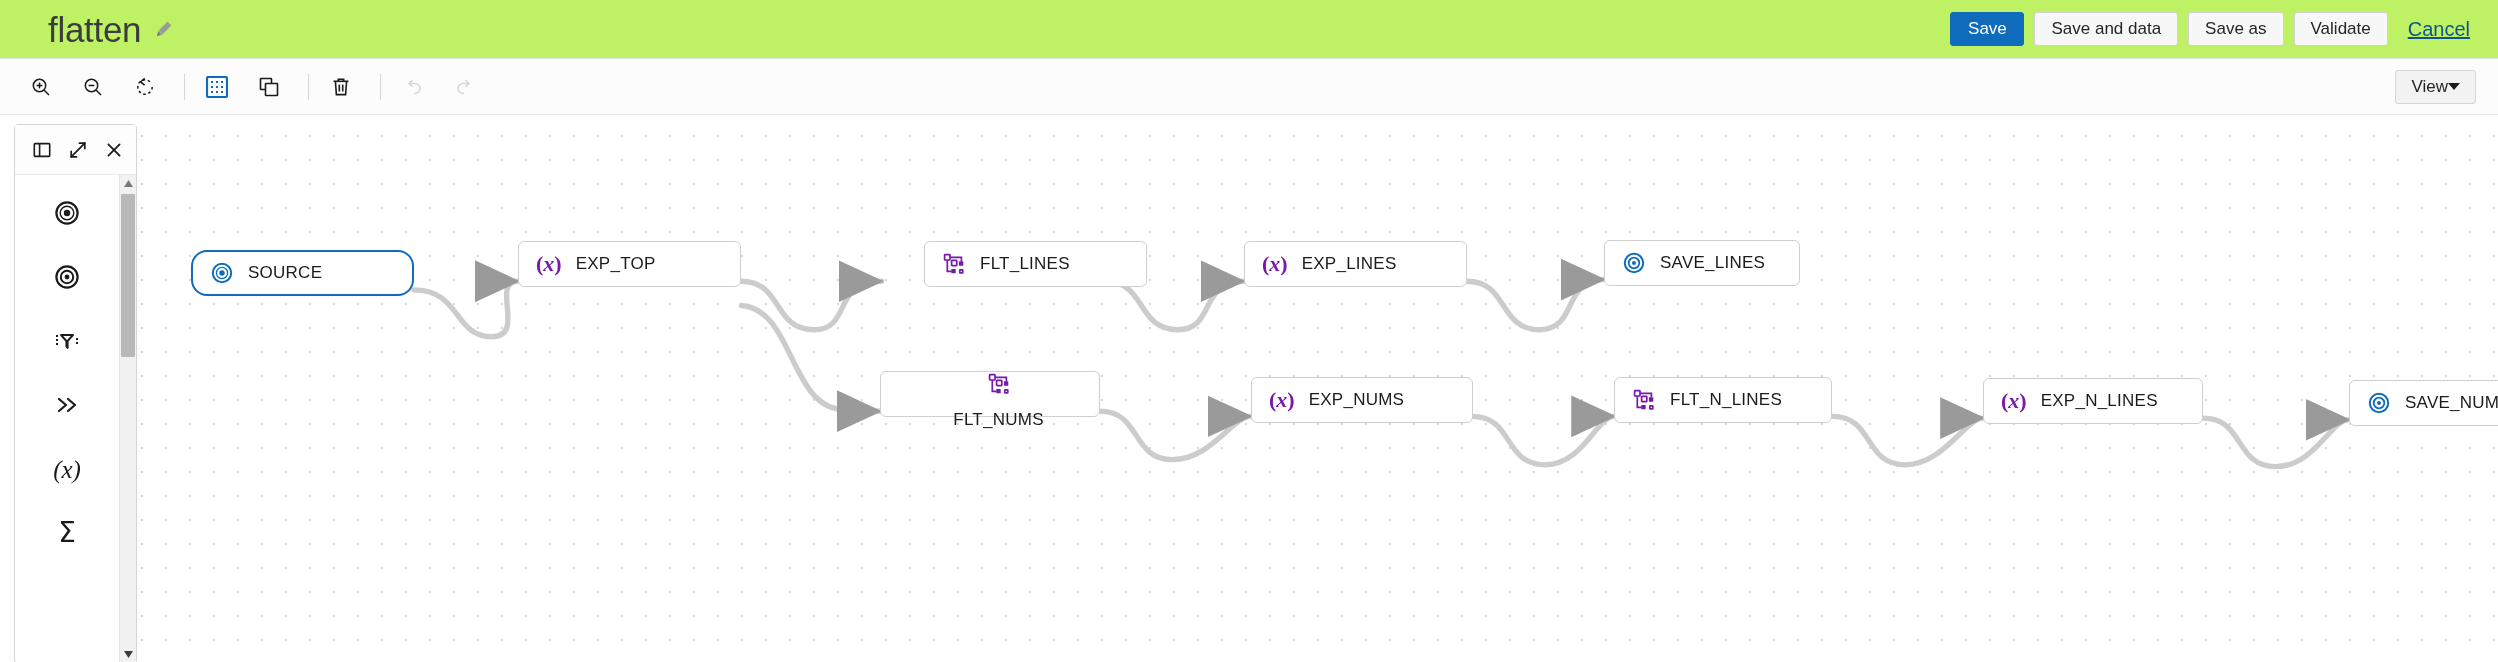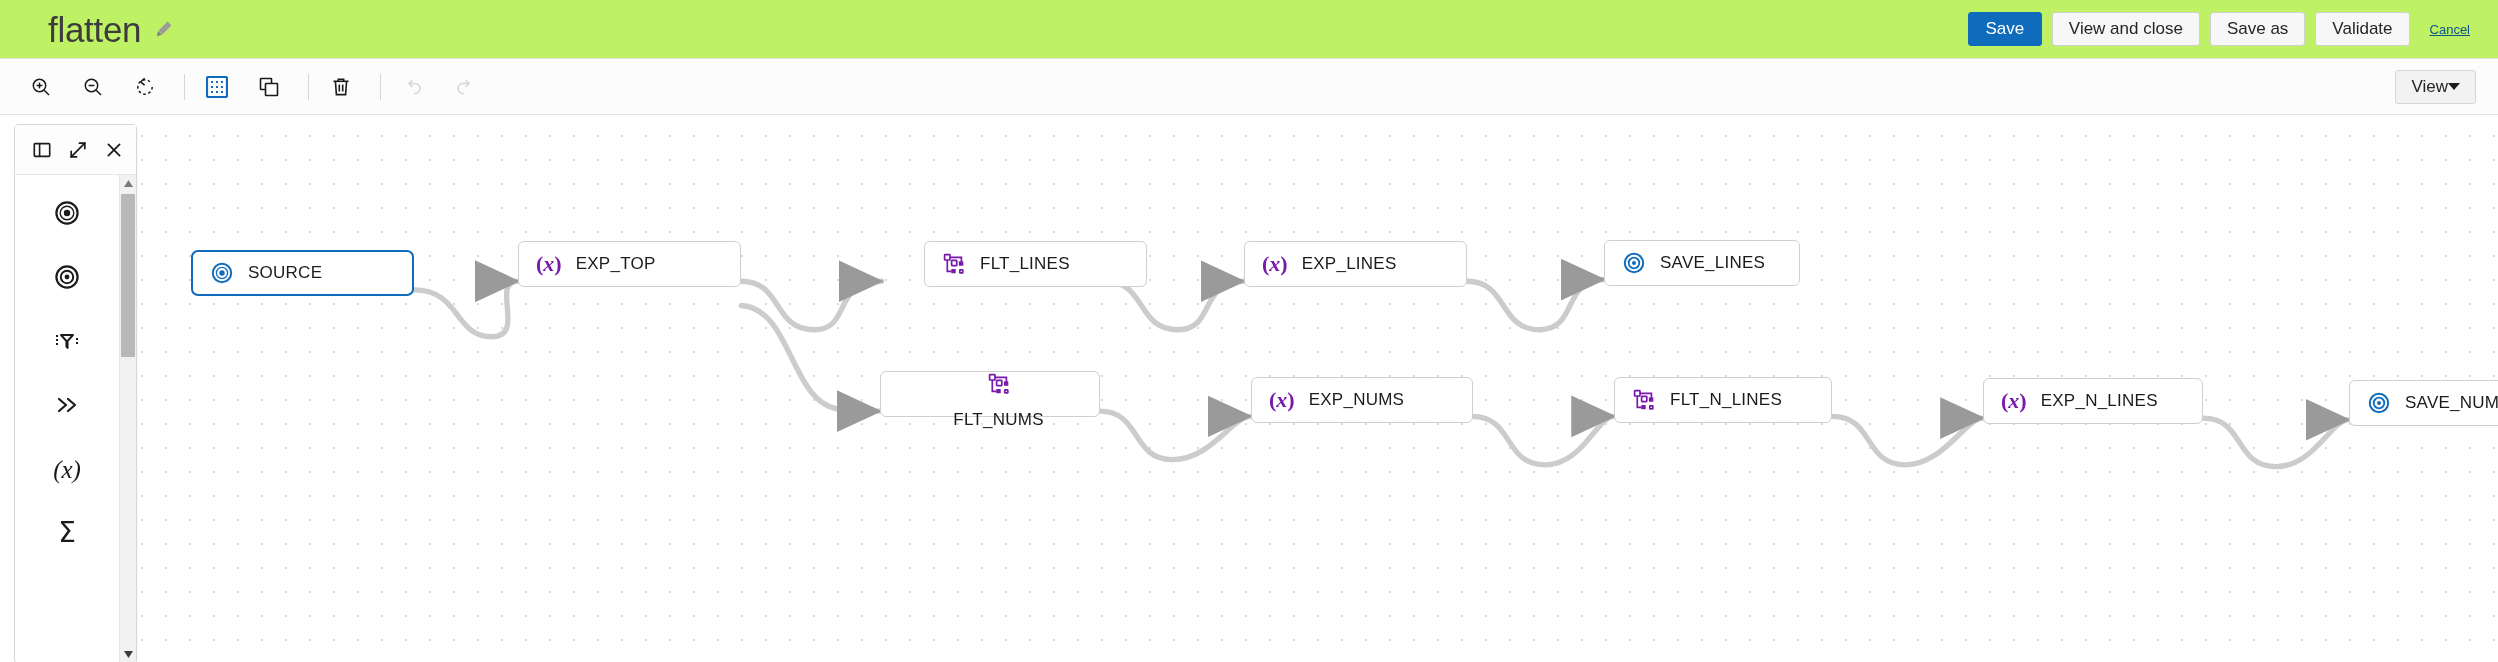--- a/index.html
+++ b/index.html
@@ -41,21 +41,21 @@
     white-space: nowrap;
   }
   .btn-primary {
     background: #0f6cbd; color: #ffffff; border: 1px solid #0f6cbd;
     min-width: 74px;
   }
   .btn-default {
     background: #f7f7f7; color: #252525; border: 1px solid #d1d1d1;
   }
   .link-btn {
-    font-size: 13px; color: #0f548c; text-decoration: underline;
+    font-size: 20px; color: #0f548c; text-decoration: underline;
     cursor: pointer; padding: 0 6px 0 10px; background: none; border: none;
   }
 
   
   .toolbar {
     position: absolute; left: 0; top: 59px;
     width: 2498px; height: 56px;
     background: #fcfcfc;
     border-bottom: 1px solid #e3e3e3;
     display: flex; align-items: center;
@@ -163,21 +163,21 @@
     background: #ffffff;
     border: 1px solid #cfcfcf;
     border-radius: 6px;
     display: flex; align-items: center;
     padding-left: 17px; gap: 14px;
     cursor: pointer;
     z-index: 3;
   }
   .node.selected {
     border: 2px solid #0f6cbd;
-    border-radius: 7px;
+    border-radius: 16px;
     text-align: center;
   }
   .node-label {
     font-size: 17px; color: #1b1b1b;
     letter-spacing: 0.25px; white-space: nowrap;
   }
   .node-icon { display: flex; align-items: center; justify-content: center; flex: none; }
   .node-x {
     font-size: 22px; color: #7719aa; line-height: 1;
     font-family: "Liberation Serif", serif; font-weight: 700;
@@ -198,21 +198,21 @@
     <span class="page-title">flatten</span>
     <span class="pencil-icon">
       <svg width="20" height="20" viewBox="0 0 20 20">
         <path d="M13.6 2.6l3.8 3.8-9 9-3.8-3.8 9-9z" fill="#9a9a9a"></path>
         <path d="M4.2 12.1l3.7 3.7-5.1 1.4 1.4-5.1z" fill="#7d7d7d"></path>
       </svg>
     </span>
   </div>
   <div class="header-actions">
     <button class="btn btn-primary">Save</button>
-    <button class="btn btn-default">View and close</button>
+    <button class="btn btn-default">Save and data</button>
     <button class="btn btn-default">Save as</button>
     <button class="btn btn-default">Validate</button>
     <button class="link-btn">Cancel</button>
   </div>
 </div>
 
 <div class="toolbar">
   <div class="tool-group">
     <button class="tool-btn">
       <svg width="24" height="24" viewBox="0 0 24 24" fill="none" stroke="#1b1b1b" stroke-width="1.5">

